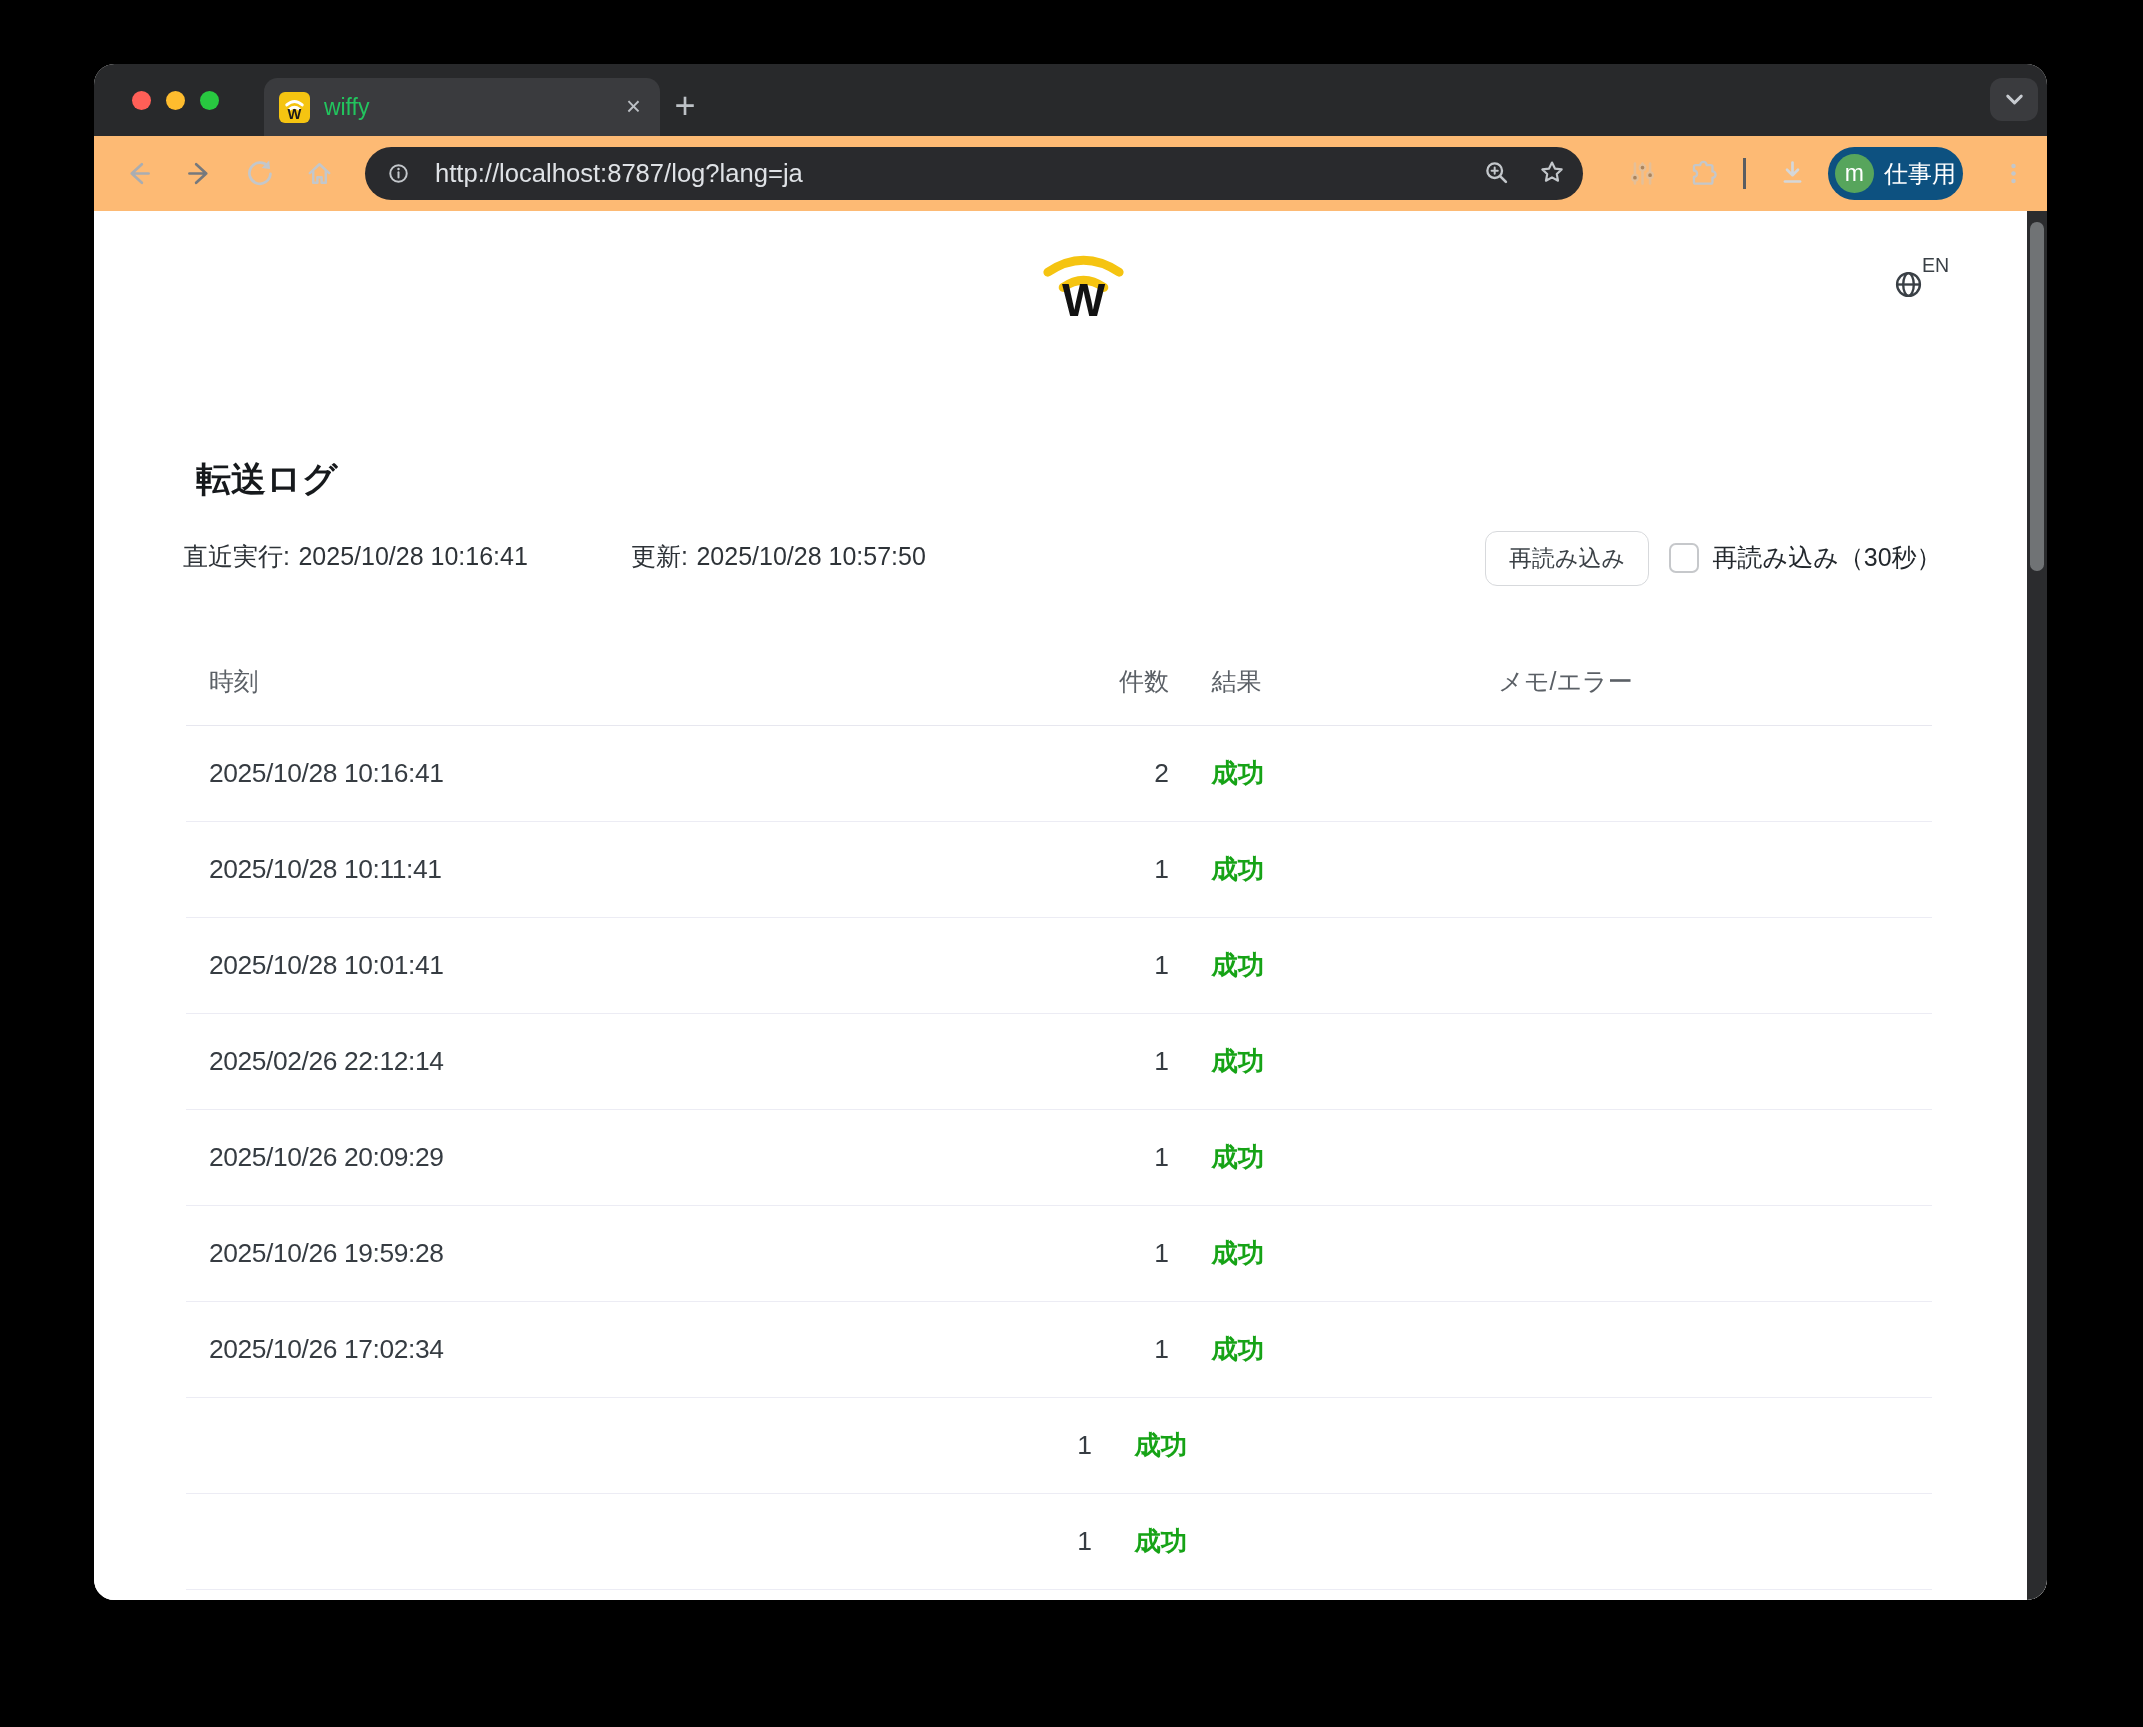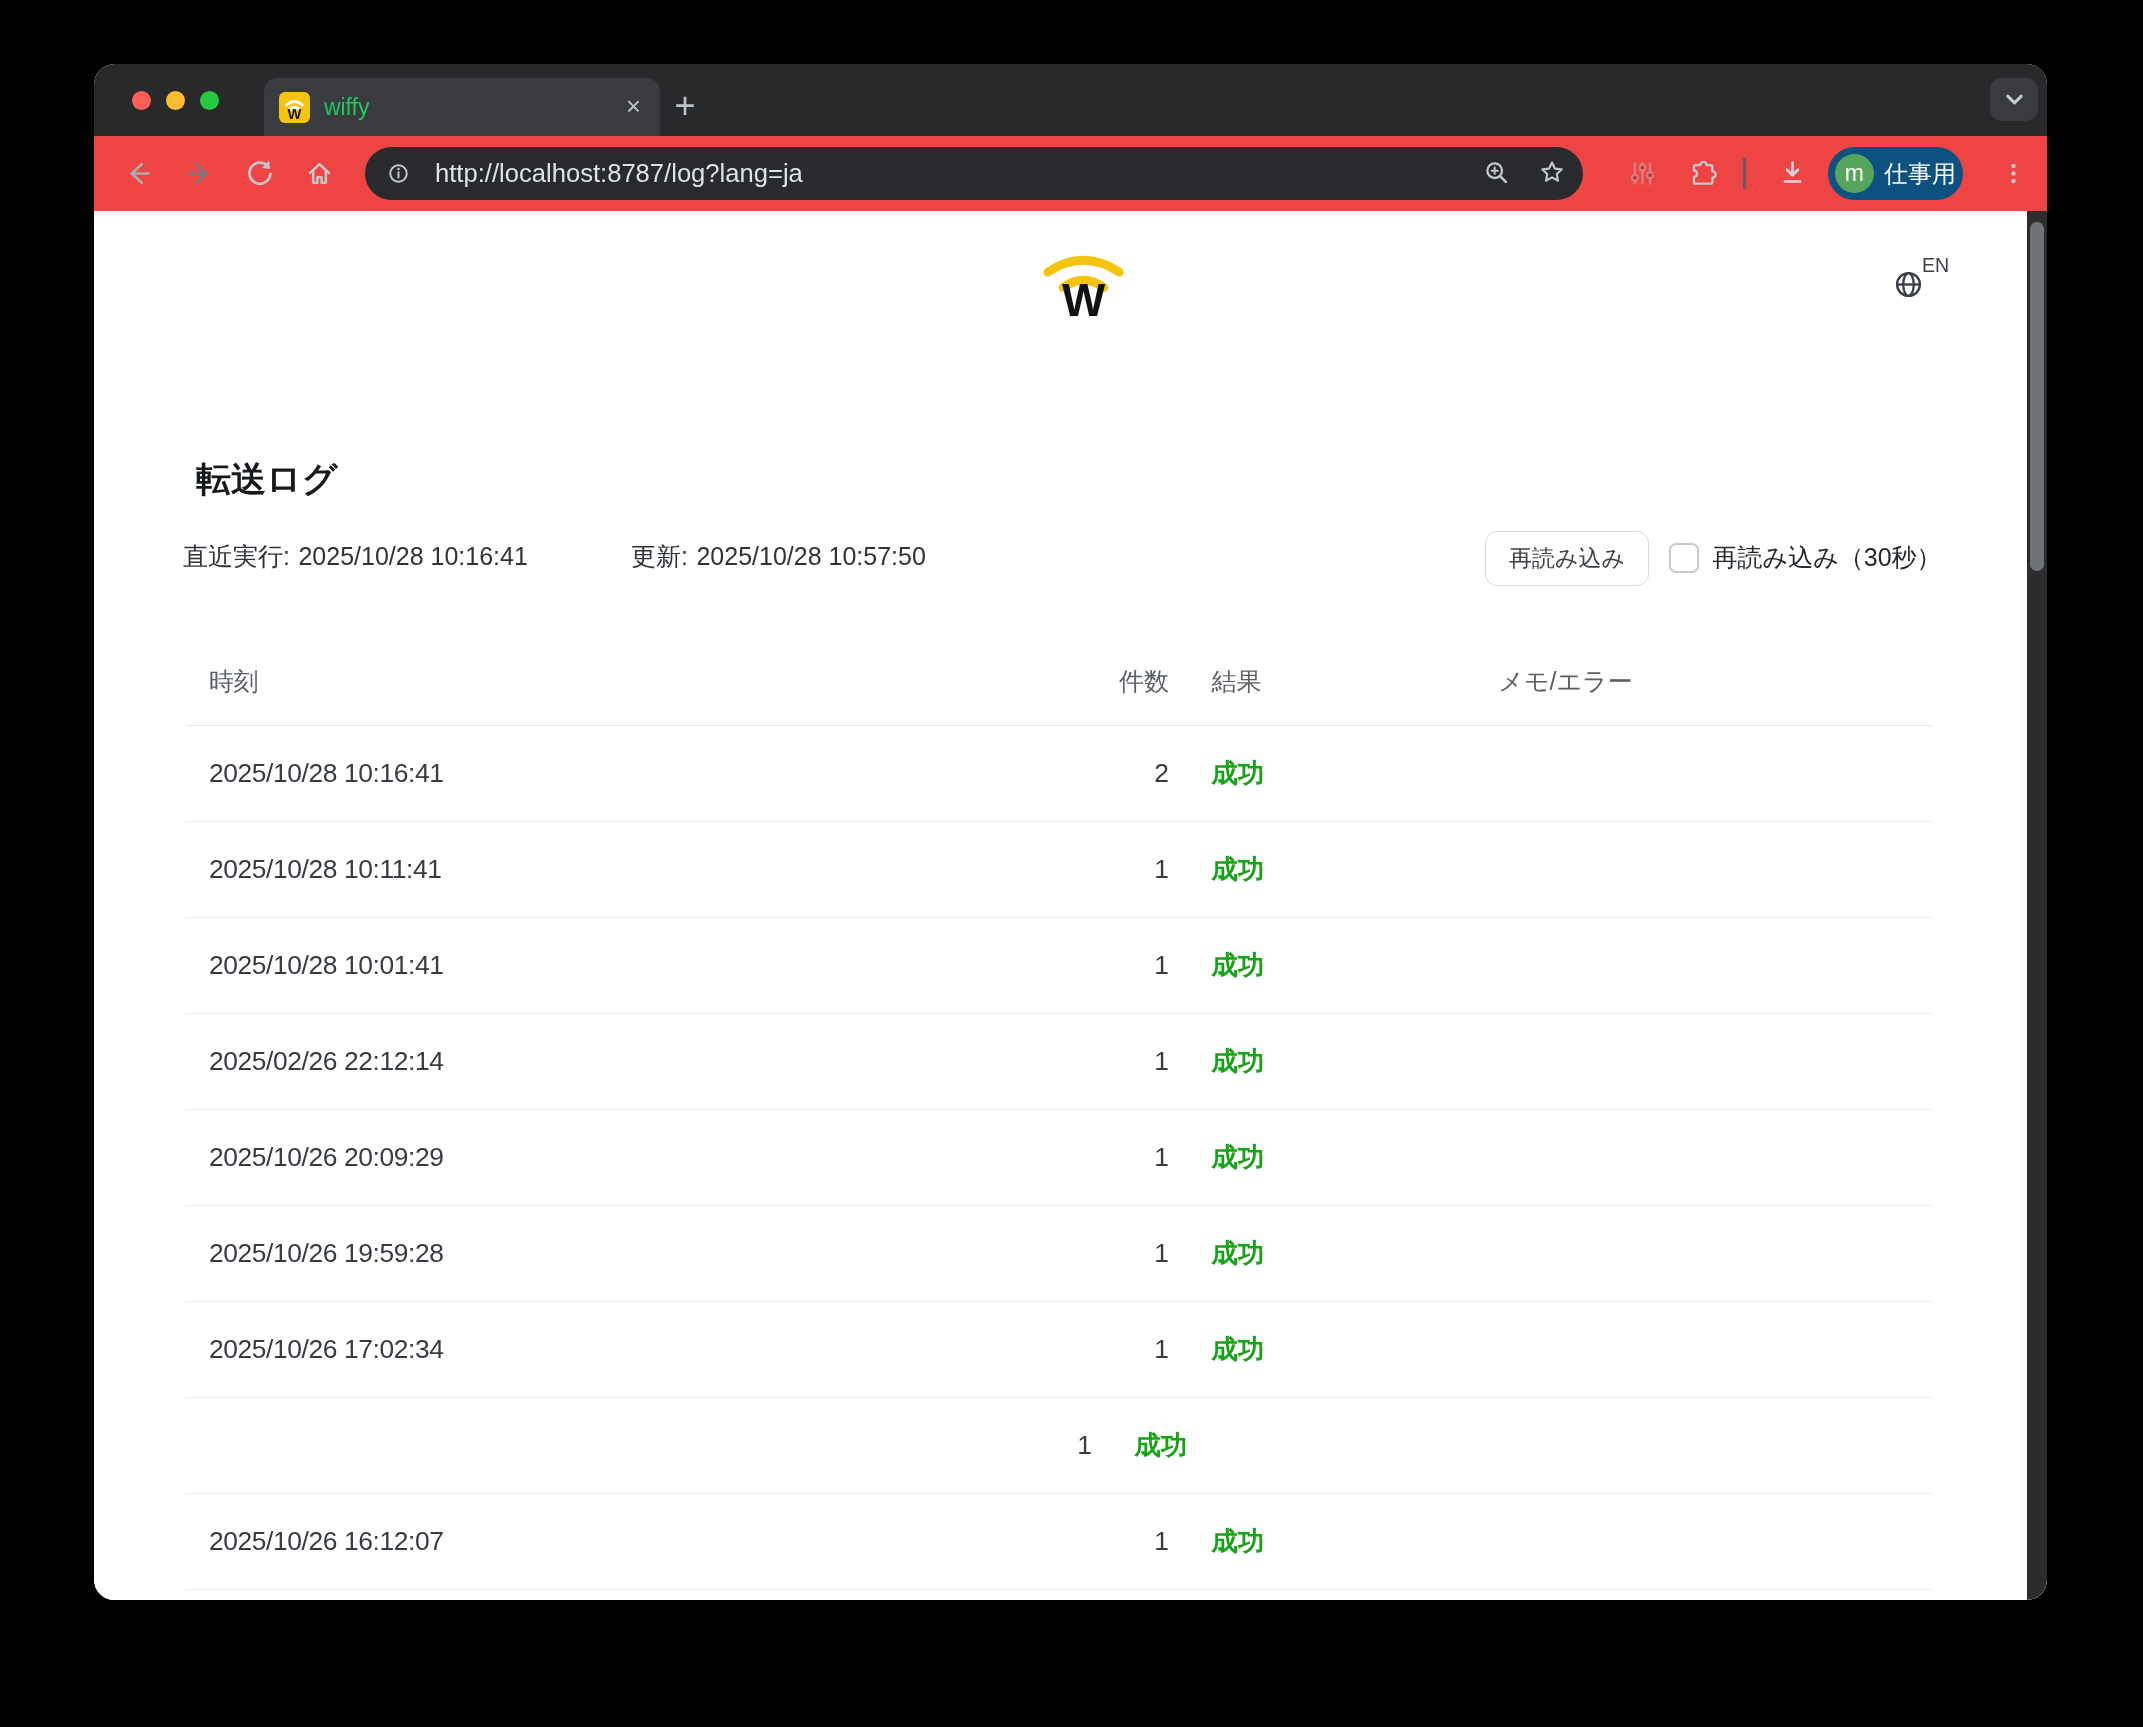--- a/index.html
+++ b/index.html
@@ -22,21 +22,21 @@
   .favicon{width:31px;height:31px;border-radius:6px;background:var(--accent,#f5c411);
            margin-left:15.3px;flex:0 0 auto;}
   .tab-title{color:#22c55e;font-size:23px;margin-left:13.6px;flex:1;}
   .tab-close{color:#bdc1c6;font-size:25.6px;margin-right:19px;line-height:1;cursor:default;}
   .newtab{position:absolute;left:569px;top:20.4px;width:44px;height:44px;color:#bdc1c6;
           font-size:36px;font-weight:300;display:flex;align-items:center;justify-content:center;}
   .tabsearch{position:absolute;left:1896px;top:13.6px;width:48px;height:43px;border-radius:12px;
              background:#3a3b3e;display:flex;align-items:center;justify-content:center;}
 
   
-  .toolbar{height:75px;background:#ef4444;position:relative;flex:0 0 auto;}
+  .toolbar{height:75px;background:#fdba74;position:relative;flex:0 0 auto;}
   .tbtn{position:absolute;top:19px;width:37px;height:37px;}
   .urlbar{position:absolute;left:271px;top:11px;width:1218px;height:53px;border-radius:26.4px;
           background:#292a2d;}
   .url-info{position:absolute;left:19px;top:12px;width:29px;height:29px;}
   .url-text{position:absolute;left:70px;top:0;height:53px;line-height:53px;
             color:#dfe2e6;font-size:25.6px;white-space:nowrap;}
   .pill-ic{position:absolute;top:9.4px;width:34px;height:34px;}
   .sep{position:absolute;left:1649px;top:22px;width:2.6px;height:31px;background:#5a5d61;}
   .profile{position:absolute;left:1734px;top:11px;width:135px;height:53px;border-radius:26.4px;
            background:var(--profile,#0d5180);display:flex;align-items:center;}
@@ -289,21 +289,20 @@
     <div class="c-memo"></div>
     <div></div>
   </div>
           <div class="trow">
     <div class="c-count">1</div>
     <div class="c-result">成功</div>
     <div class="c-memo"></div>
     <div></div>
   </div>
           <div class="trow">
-    <div class="c-time">2025/10/26 16:12:07</div>
     <div class="c-count">1</div>
     <div class="c-result">成功</div>
     <div class="c-memo"></div>
     <div></div>
   </div>
         </div>
     </div>
 
     <div class="scrollbar">
       <div class="thumb"></div>

